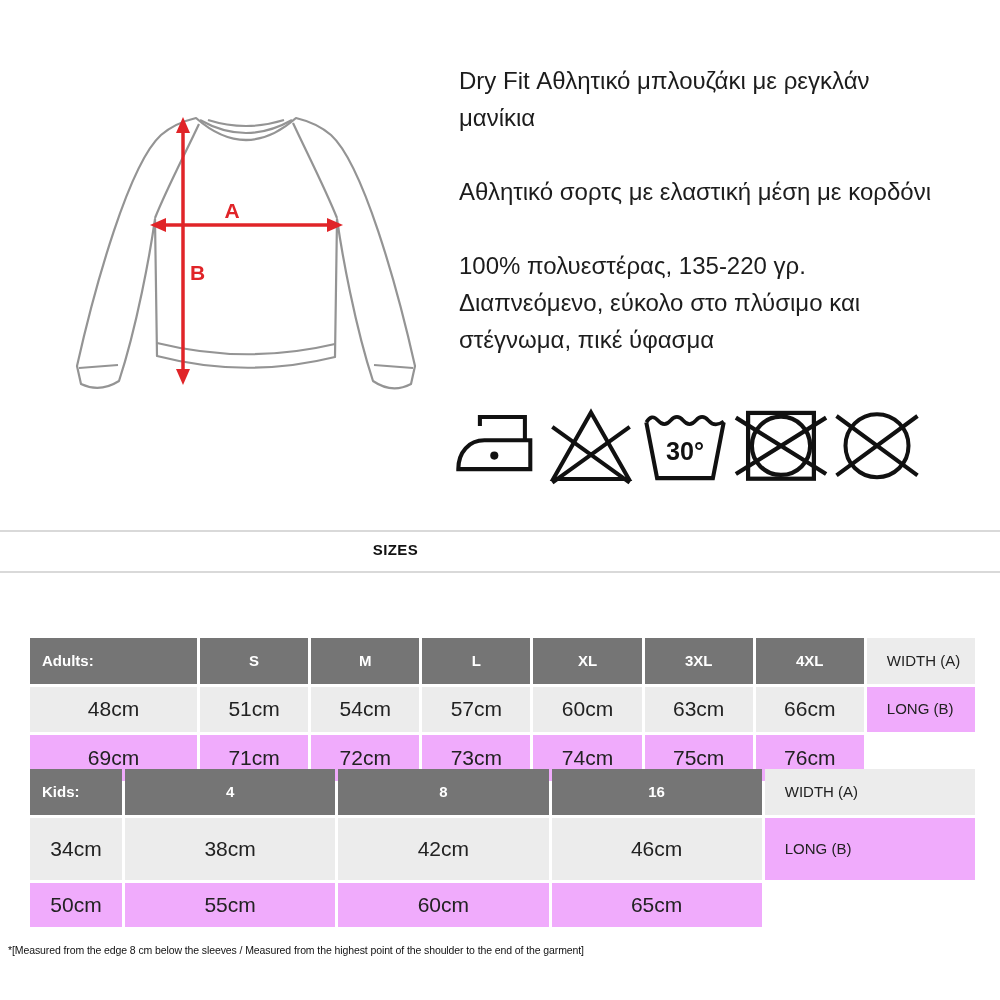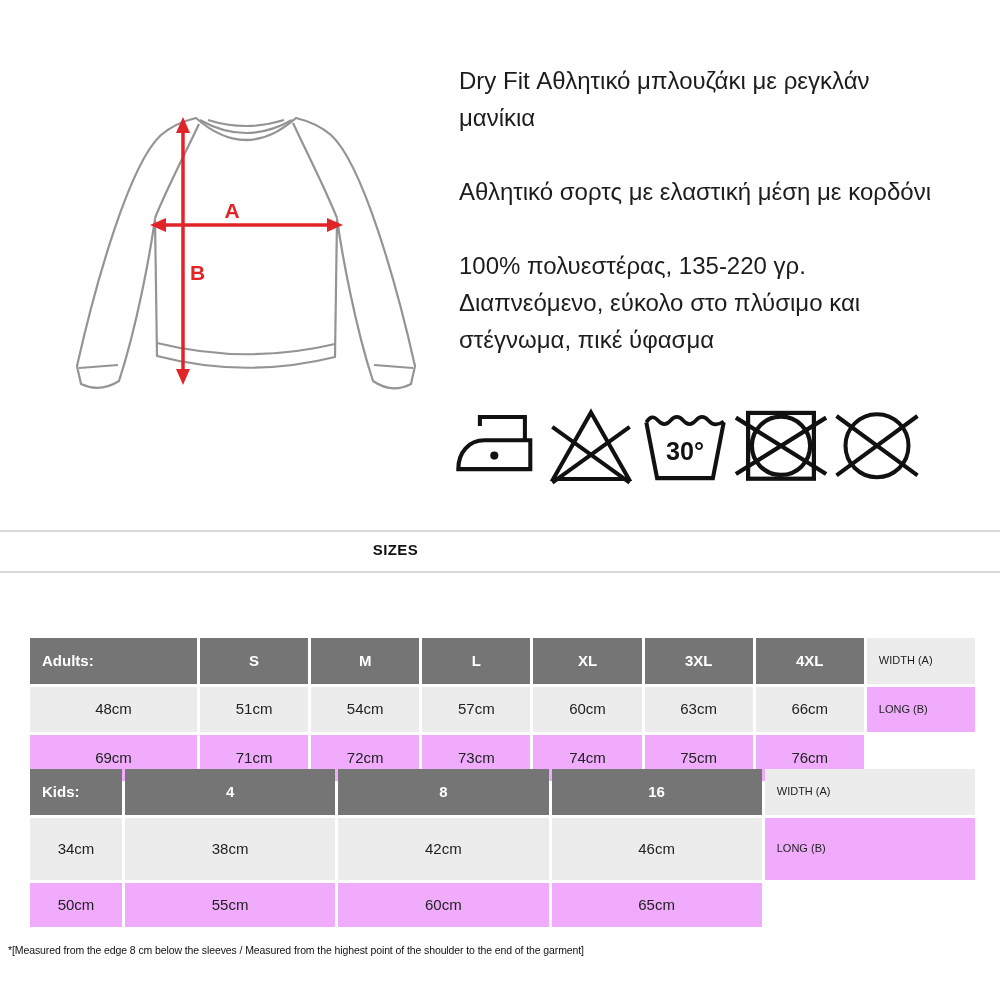--- a/index.html
+++ b/index.html
@@ -23,22 +23,22 @@
   .rule { position:absolute; left:0; width:1000px; height:2px; background:#d9d9d9; }
   .rule-top { top:530px; }
   .rule-bottom { top:571px; }
   .sizes-heading { position:absolute; left:0; top:541px; width:791px; text-align:center;
                    font-size:15px; font-weight:bold; letter-spacing:0.4px; color:#111; }
 
   
   .size-table { position:absolute; left:30px; width:945px; display:grid; gap:3px; }
   .adults-table { top:598px; grid-template-columns:167px repeat(7,1fr); grid-template-rows:46px 45px 46px;margin-top:40px; }
   .kids-table   { top:769px; grid-template-columns:92px repeat(4,1fr);  grid-template-rows:46px 62px 44px;text-align:center; }
-  .cell { display:flex; align-items:center; justify-content:center; font-size:15px; color:#222; line-height:1.25; }
-  .cell.rowlabel { justify-content:flex-start; padding-left:12px; font-size:11px; }
+  .cell { display:flex; align-items:center; justify-content:center; font-size:21px; color:#222; line-height:1.25; }
+  .cell.rowlabel { justify-content:flex-start; padding-left:20px; font-size:15px; }
   .cell.corner   { justify-content:flex-start; padding-left:12px; }
   .cell.head { background:#757575; color:#fff; font-weight:bold; font-size:15px; }
   .cell.stripe { background:#ececec; }
   .cell.plain { background:#f0abfc; }
 
   .footnote { position:absolute; left:8px; top:944px; font-size:10.5px; color:#111; letter-spacing:-0.1px; }
 </style>
 </head>
 <body>
 

